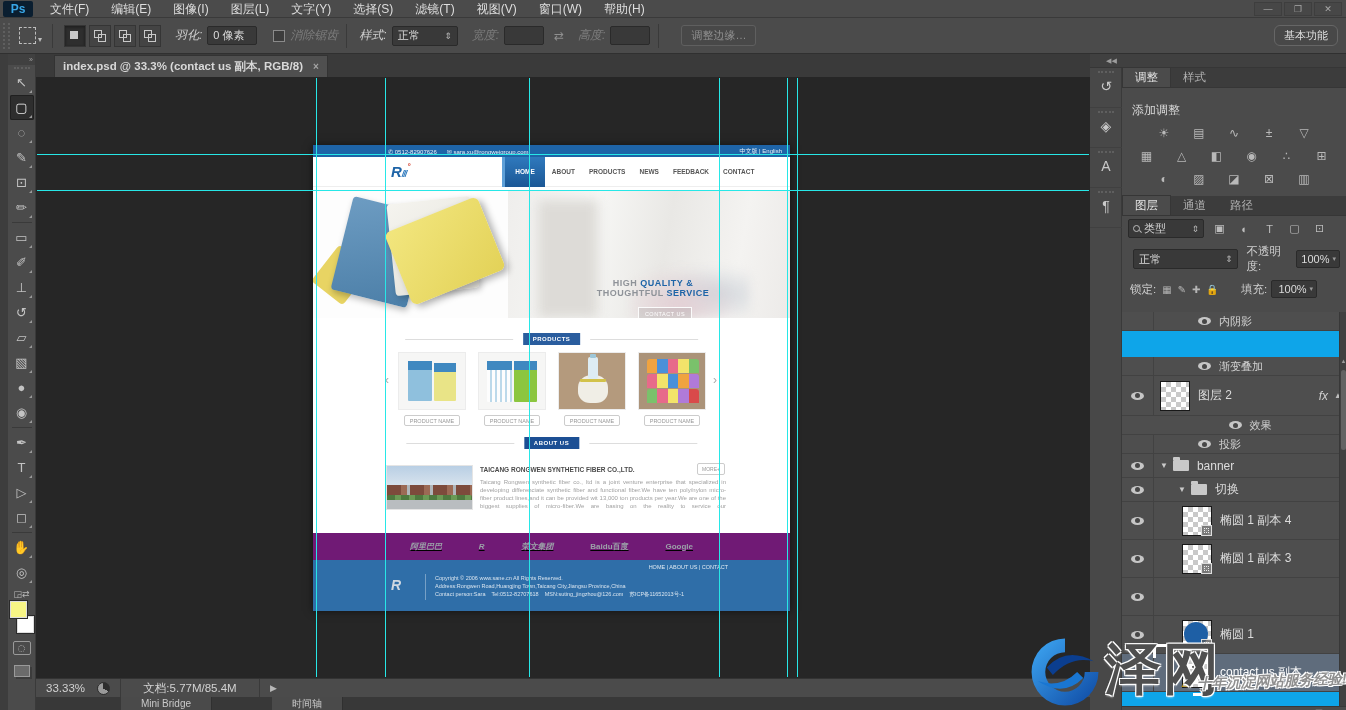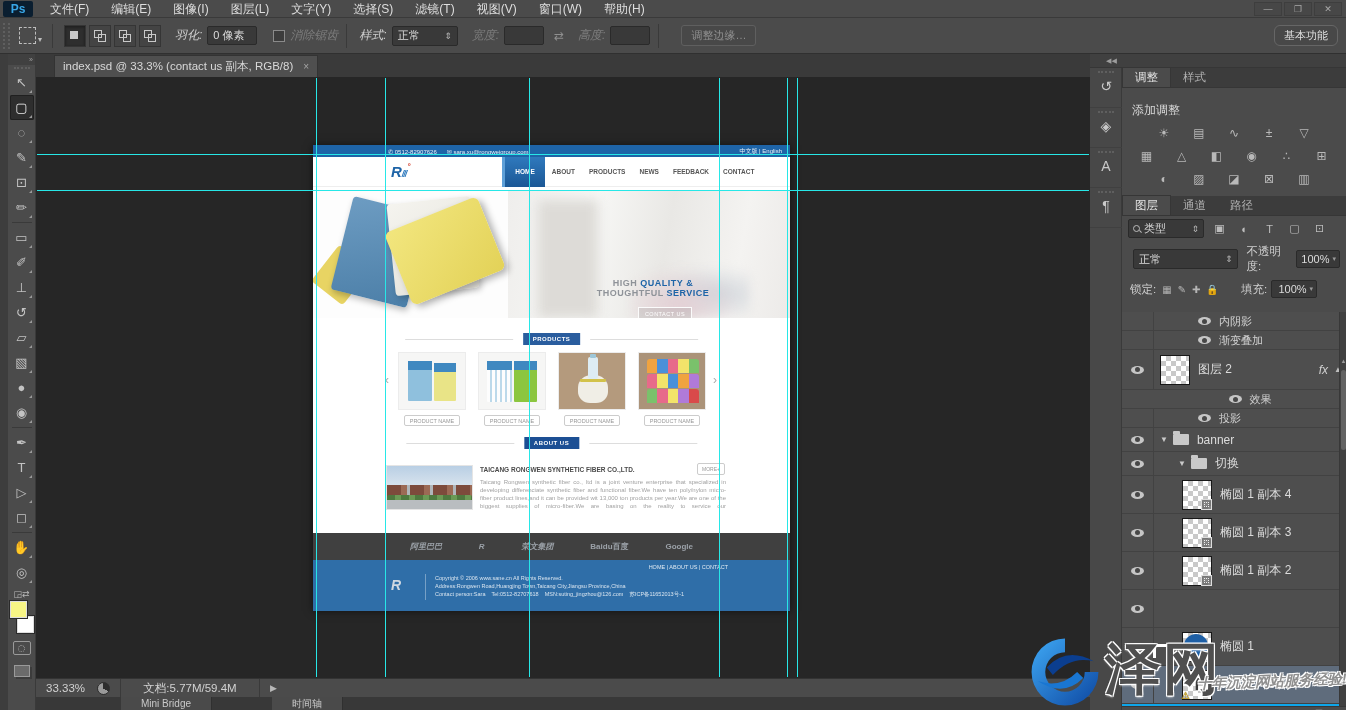--- a/index.html
+++ b/index.html
@@ -28,21 +28,21 @@
   .inputbox.dis{color:#6f6f6f;}
   .checkbox{width:12px;height:12px;background:#3c3c3c;border:1px solid #8a8a8a;margin-left:16px;}
   .dropdown{height:20px;background:#393939;border:1px solid #2a2a2a;border-radius:2px;color:#dcdcdc;font-size:11px;display:flex;align-items:center;padding:0 5px;margin-left:5px;}
   .dd-arrows{margin-left:auto;padding-left:8px;color:#b5b5b5;font-size:9px;}
   .swap-icon{color:#8f8f8f;font-size:12px;margin-left:10px;}
   .obtn{height:21px;border:1px solid #5f5f5f;border-radius:3px;background:#484848;color:#8f8f8f;font-size:11px;display:flex;align-items:center;padding:0 9px;margin-left:14px;}
   .obtn.en{color:#dedede;border-color:#666;border-radius:6px;}
   .workspace{margin-left:auto;margin-right:8px;}
   
   .tabbar{position:absolute;left:36px;top:54px;width:1054px;height:23px;background:#3a3a3a;display:flex;align-items:flex-end;}
-  .doctab{height:22px;background:#4f4f4f;border:1px solid #333;border-bottom:none;display:flex;align-items:center;padding:0 8px;margin-left:18px;color:#d8d8d8;font-size:11.5px;}
+  .doctab{height:22px;background:#4f4f4f;border:1px solid #333;border-bottom:none;display:flex;align-items:center;padding:0 8px;margin-left:18px;color:#d8d8d8;font-size:11.5px;font-weight:bold;}
   .tclose{margin-left:10px;color:#a5a5a5;font-size:10px;}
   
   .leftedge{position:absolute;left:0;top:54px;width:8px;height:656px;background:#3d3d3d;}
   .toolbar{position:absolute;left:8px;top:54px;width:28px;height:656px;background:#4b4b4b;border-right:1px solid #3a3a3a;display:flex;flex-direction:column;align-items:center;}
   .tb-head{width:100%;height:11px;background:#404040;color:#9c9c9c;font-size:7px;text-align:right;padding-right:2px;line-height:11px;}
   .tb-grip{width:16px;border-top:2px dotted #5f5f5f;margin:2px 0 1px 0;}
   .tool{position:relative;width:24px;height:25px;display:flex;align-items:center;justify-content:center;color:#c3c3c3;font-size:13px;}
   .tool.sel{background:#2e2e2e;box-shadow:inset 0 0 0 1px #202020;border-radius:2px;color:#e8e8e8;}
   .tool::after{content:"";position:absolute;right:2px;bottom:2px;border-left:3px solid transparent;border-bottom:3px solid #9a9a9a;}
   .tool-sep{width:20px;border-top:1px solid #3a3a3a;margin:2px 0;}
@@ -111,21 +111,21 @@
   .s-pname{margin-top:5px;width:56px;margin-left:6px;height:11px;border:1px solid #ccc;border-radius:2px;color:#999;font-size:5.5px;display:flex;align-items:center;justify-content:center;}
   .s-arrow{position:absolute;top:228px;color:#aaa;font-size:12px;}
   .s-about-img{position:absolute;left:73px;top:320px;width:87px;height:45px;overflow:hidden;border:1px solid #e5e5e5;
     background:linear-gradient(180deg,#b9cfe4 0%,#d9e4ee 48%,#e9ecef 52%,#9aa4ab 100%);}
   .s-about-img .bld{position:absolute;left:0;top:19px;width:100%;height:12px;background:repeating-linear-gradient(90deg,#7d4b3c 0 14px,#9c6a55 14px 20px,#b0b6ba 20px 23px);}
   .s-about-img .trees{position:absolute;left:0;top:29px;width:100%;height:7px;background:repeating-linear-gradient(90deg,#4e7a3f 0 8px,#6b9a55 8px 14px);border-radius:2px;}
   .s-about-img .road{position:absolute;left:0;bottom:0;width:100%;height:9px;background:#b9bdc0;}
   .s-about-title{position:absolute;left:167px;top:321px;color:#4a4a4a;font-size:6.5px;font-weight:bold;}
   .s-more{position:absolute;left:384px;top:318px;border:1px solid #ccc;color:#999;font-size:5px;padding:2px 4px;border-radius:2px;}
   .s-about-body{position:absolute;left:167px;top:333px;width:246px;height:34px;color:#a2a2a2;font-size:6px;line-height:8px;text-align:justify;overflow:hidden;}
-  .s-partners{position:absolute;left:0;top:388px;width:477px;height:27px;background:#404040;display:flex;align-items:center;justify-content:space-evenly;padding:0 60px;}
+  .s-partners{position:absolute;left:0;top:388px;width:477px;height:27px;background:#701a75;display:flex;align-items:center;justify-content:space-evenly;padding:0 60px;text-decoration:underline;}
   .partner{color:#9ba1a8;font-size:8px;font-weight:bold;}
   .partner.it{font-style:italic;}
   .s-footer{position:absolute;left:0;top:415px;width:477px;height:51px;background:#2f6ea8;}
   .s-flinks{position:absolute;right:62px;top:4px;color:#dfe9f2;font-size:5.5px;}
   .s-flogo{position:absolute;left:78px;top:17px;color:#cfd8e2;font-size:14px;font-weight:bold;font-style:italic;}
   .s-fdiv{position:absolute;left:112px;top:14px;height:26px;border-left:1px solid rgba(255,255,255,.35);}
   .s-ftext{position:absolute;left:122px;top:14px;color:#d8e4ef;font-size:5.5px;line-height:8px;white-space:pre;}
   
   .rightdock{position:absolute;left:1090px;top:54px;width:256px;height:656px;background:#4b4b4b;z-index:10;}
   .dock-head{position:absolute;left:0;top:0;width:256px;height:14px;background:#404040;color:#9c9c9c;font-size:7px;line-height:14px;padding-left:16px;border-bottom:1px solid #363636;}
@@ -507,21 +507,21 @@
         </span>
     </div>
     <div class="layerlist" id="layerlist">
         <div class="lrow effect" style="height: 19px;">
           <div class="eyecol"></div>
           <div class="lcontent" style="padding-left: 44px;">
             <span class="eye"></span>
             <span class="llabel small">内阴影</span>
           </div>
         </div>
-        <div class="lrow effect" style="height: 19px;">
+        <div class="lrow effect" style="height: 19px; margin-top: 26px;">
           <div class="eyecol"></div>
           <div class="lcontent" style="padding-left: 44px;">
             <span class="eye"></span>
             <span class="llabel small">渐变叠加</span>
           </div>
         </div>
         <div class="lrow layer" style="height: 40px;">
           <div class="eyecol">
             <span class="eye"></span>
           </div>
@@ -579,31 +579,20 @@
         </div>
         <div class="lrow shape" style="height: 38px;">
           <div class="eyecol">
             <span class="eye"></span>
           </div>
           <div class="lcontent" style="padding-left: 28px;">
             <span class="thumb checker">
               <span class="vbadge"></span>
             </span>
             <span class="llabel">椭圆 1 副本 3</span>
-          </div>
-        </div>
-        <div class="lrow shape" style="height: 38px;">
-          <div class="eyecol">
-            <span class="eye"></span>
-          </div>
-          <div class="lcontent" style="padding-left: 28px;">
-            <span class="thumb checker">
-              <span class="vbadge"></span>
-            </span>
-            <span class="llabel">椭圆 1 副本 2</span>
           </div>
         </div>
         <div class="lrow shape" style="height: 38px;">
           <div class="eyecol">
             <span class="eye"></span>
           </div>
         </div>
         <div class="lrow shape-blue" style="height: 38px;">
           <div class="eyecol">
             <span class="eye"></span>
@@ -641,21 +630,21 @@
         <span class="lbico">▱</span>
         <span class="lbico">⊞</span>
         <span class="lbico">🗑</span>
       </div>
   </div>
 </div>
 
 <div class="statusbar">
   <span class="zoomval">33.33%</span>
   <span class="pieicon"></span>
-  <span class="docinfo">文档:5.77M/59.4M</span>
+  <span class="docinfo">文档:5.77M/85.4M</span>
   <span class="flyout">▶</span>
 </div>
 <div class="bottombar">
   <div class="btab btab1">Mini Bridge</div>
   <div class="btab btab2">时间轴</div>
 </div>
 
 <div class="watermark">
   <svg width="76" height="76" viewBox="0 0 100 100" style="position:absolute;left:2px;top:4px">
     <defs>

